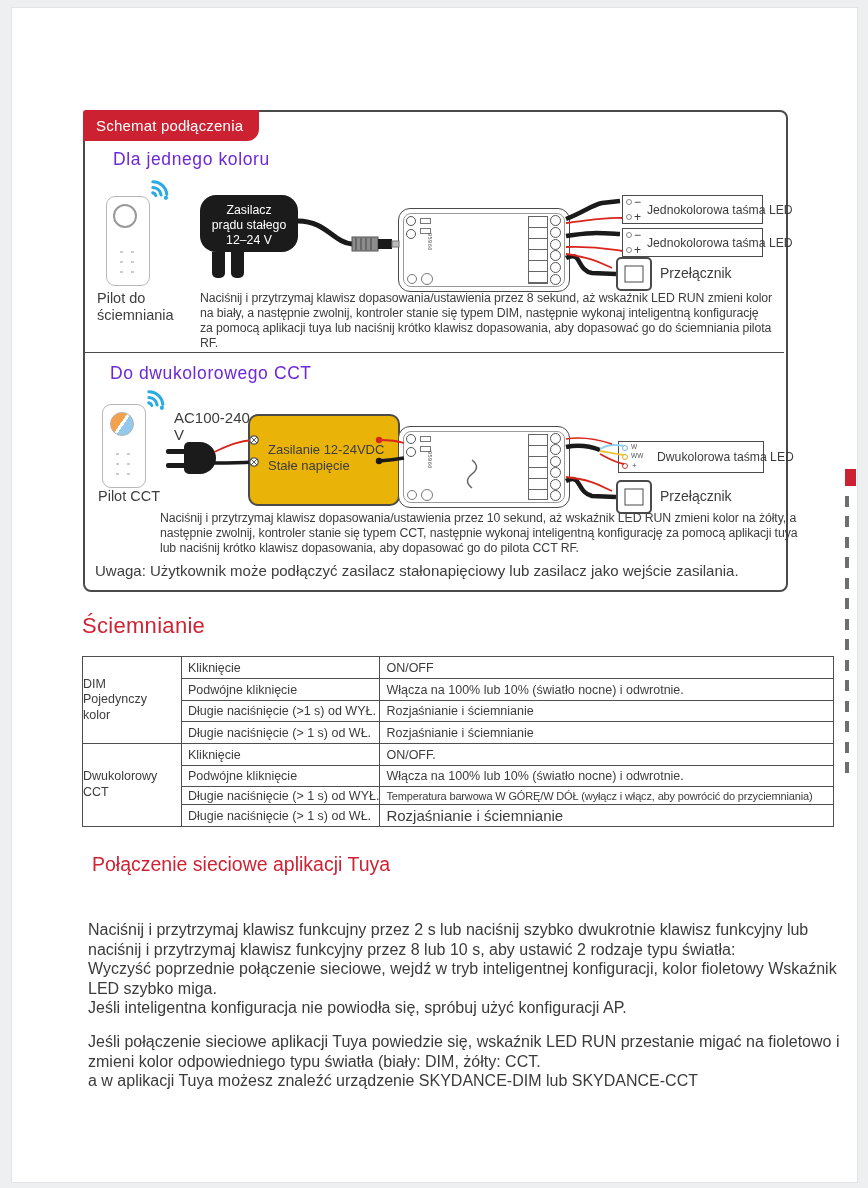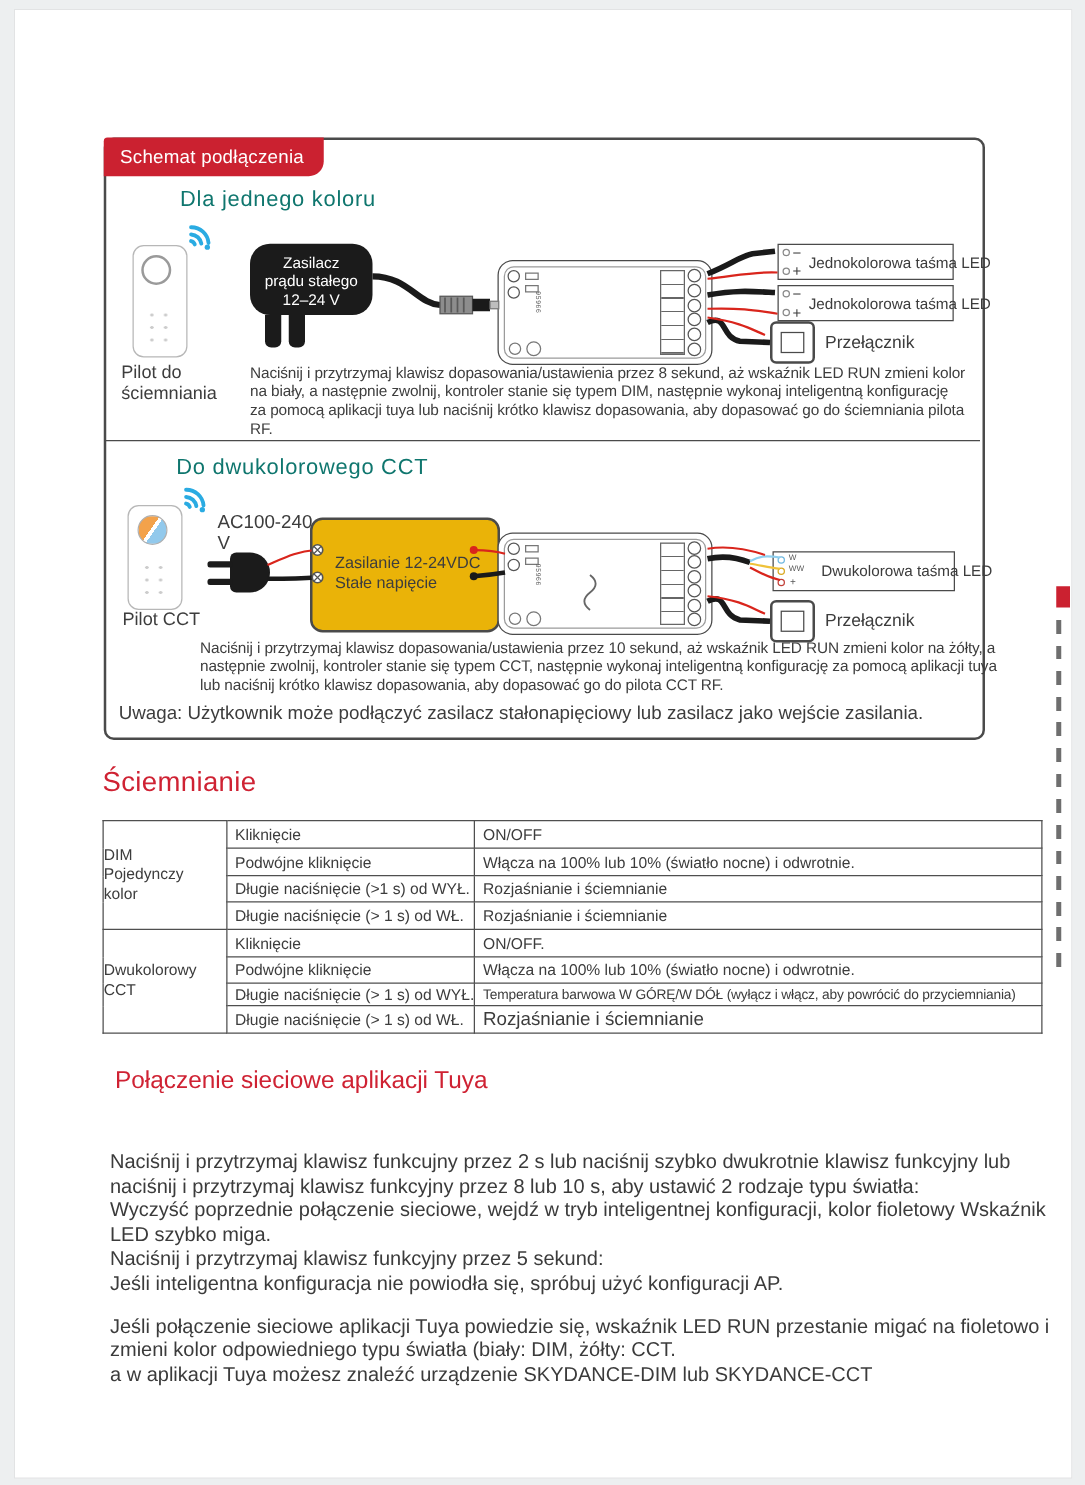--- a/index.html
+++ b/index.html
@@ -21,21 +21,21 @@
     border:2px solid #4a4a4a;border-radius:8px;background:#fff;
   }
   .schem-divider{left:84px;top:352px;width:700px;height:0;border-top:1.6px solid #4a4a4a;}
   .schem-tab{
     left:83px;top:110px;width:176px;height:31px;
     background:#cb2130;color:#fff;
     border-radius:3px 0 12px 0;
     font-size:15px;line-height:31px;padding-left:13px;box-sizing:border-box;
     letter-spacing:.2px;
   }
-  .sec-title{font-size:17.5px;color:#0f766e;letter-spacing:.6px;margin-left:31px;}
+  .sec-title{font-size:17.5px;color:#6d28d9;letter-spacing:.6px;}
   .caption{font-size:14.5px;color:#3d3d3d;line-height:1.15;}
   .desc{font-size:12.3px;line-height:1.21;color:#3d3d3d;letter-spacing:-.1px;}
   .note{font-size:15px;color:#3d3d3d;}
   
   .remote{
     background:#fff;border:1.5px solid #b7b7b7;border-radius:9px;
   }
   .remote .dial{position:absolute;left:6px;top:7px;width:24px;height:24px;border-radius:50%;
     border:2.5px solid #9a9a9a;box-sizing:border-box;}
   .remote .dial-cct{position:absolute;left:7px;top:7px;width:24px;height:24px;border-radius:50%;
@@ -329,20 +329,19 @@
       <td>Długie naciśnięcie (&gt; 1 s) od WŁ.</td>
       <td class="big">Rozjaśnianie i ściemnianie</td>
     </tr>
   </tbody>
 </table>
 
 <div class="abs tuya-head">Połączenie sieciowe aplikacji Tuya</div>
 <div class="abs tuya-body">
   <p>Naciśnij i przytrzymaj klawisz funkcujny przez 2 s lub naciśnij szybko dwukrotnie klawisz funkcyjny lub naciśnij i przytrzymaj klawisz funkcyjny przez 8 lub 10 s, aby ustawić 2 rodzaje typu światła:</p>
   <p>Wyczyść poprzednie połączenie sieciowe, wejdź w tryb inteligentnej konfiguracji, kolor fioletowy Wskaźnik LED szybko miga.</p>
-  <p>Naciśnij i przytrzymaj klawisz funkcyjny przez 5 sekund:</p>
   <p>Jeśli inteligentna konfiguracja nie powiodła się, spróbuj użyć konfiguracji AP.</p>
   <p class="gap">Jeśli połączenie sieciowe aplikacji Tuya powiedzie się, wskaźnik LED RUN przestanie migać na fioletowo i zmieni kolor odpowiedniego typu światła (biały: DIM, żółty: CCT.</p>
   <p>a w aplikacji Tuya możesz znaleźć urządzenie SKYDANCE-DIM lub SKYDANCE-CCT</p>
 </div>
 
 <div class="abs clip-red"></div>
 <div class="abs clip-col"></div>
 
 </body></html>

